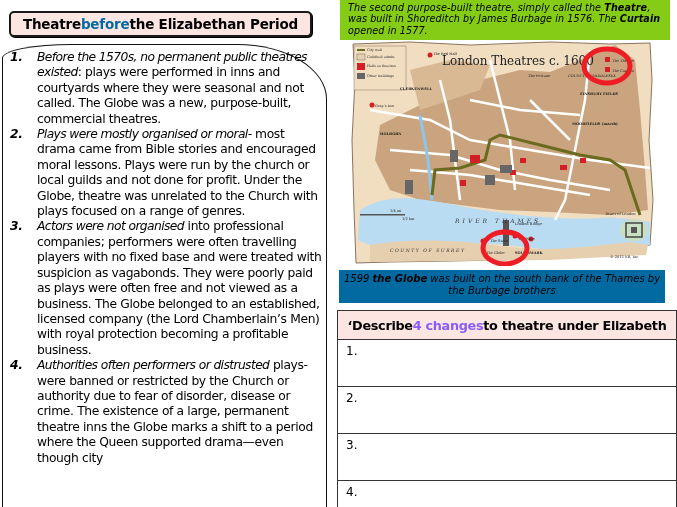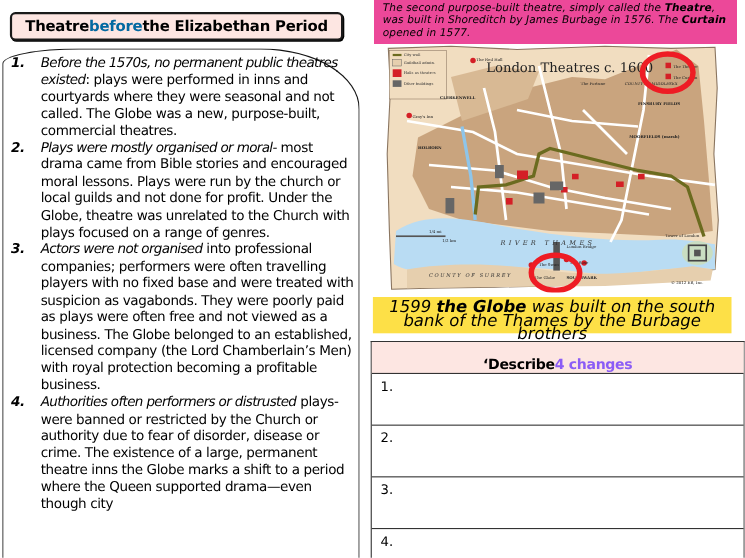--- a/index.html
+++ b/index.html
@@ -34,45 +34,45 @@
     letter-spacing: -0.35px;
   }
   .point { display: flex; }
   .point .num { width: 29px; flex: none; font-weight: bold; font-style: italic; padding-left: 2px; }
   .point .body { flex: 1; }
   .point .lead { font-weight: normal; font-style: italic; letter-spacing: -0.6px; }
 
   
   .caption-top {
     position: absolute; left: 340px; top: 0; width: 330px; height: 40px;
-    background: #ec4899;
+    background: #84cc16;
     font-family: "DejaVu Sans", sans-serif; font-style: italic; font-size: 9.6px; line-height: 11.3px;
     padding: 2px 0 0 8px; letter-spacing: 0.1px;
   }
   .caption-top b { font-style: italic; }
 
   .map {
     position: absolute; left: 350px; top: 40px; width: 305px; height: 226px;
   }
   .map svg { width: 100%; height: 100%; display: block; }
 
   .caption-bottom {
     position: absolute; left: 339px; top: 270px; width: 326px; height: 33px;
-    background: #fde047;
-    font-family: "DejaVu Sans", sans-serif; font-style: italic; font-size: 15px; line-height: 12px;
+    background: #0369a1;
+    font-family: "DejaVu Sans", sans-serif; font-style: italic; font-size: 10px; line-height: 12px;
     text-align: center; padding-top: 3px;
   }
 
   .q-table {
     position: absolute; left: 337px; top: 310px; width: 340px; height: 200px;
     border-left: 1.5px solid #333; border-right: 1.5px solid #333; border-top: 1.5px solid #333;
   }
   .q-header {
     height: 29px; background: #fde6e2; border-bottom: 1.5px solid #333;
-    display: flex; align-items: flex-end; justify-content: center;
+    display: flex; align-items: center; justify-content: center;
     font-weight: bold; font-size: 12.8px; white-space: nowrap; letter-spacing: -0.3px;
   }
   .q-header .red { color: #8b5cf6; }
   .q-row {
     height: 47px; border-bottom: 1.5px solid #333; padding: 4px 0 0 8px;
     font-size: 12px;
   }
   .q-row:last-child { border-bottom: none; }
 </style>
 </head>
@@ -209,18 +209,19 @@
 </div>
 
 <div class="caption-bottom">
   <span>1599 </span><b>the Globe</b><span> was built on the south bank of the Thames by the Burbage brothers</span>
 </div>
 
 <div class="q-table">
   <div class="q-header">
     <span>‘Describe </span>
       <span class="red">4 changes</span>
+      <span> to theatre under Elizabeth</span>
   </div>
   <div class="q-row"><span>1.</span></div>
   <div class="q-row"><span>2.</span></div>
   <div class="q-row"><span>3.</span></div>
   <div class="q-row"><span>4.</span></div>
 </div>
 
 </body></html>

